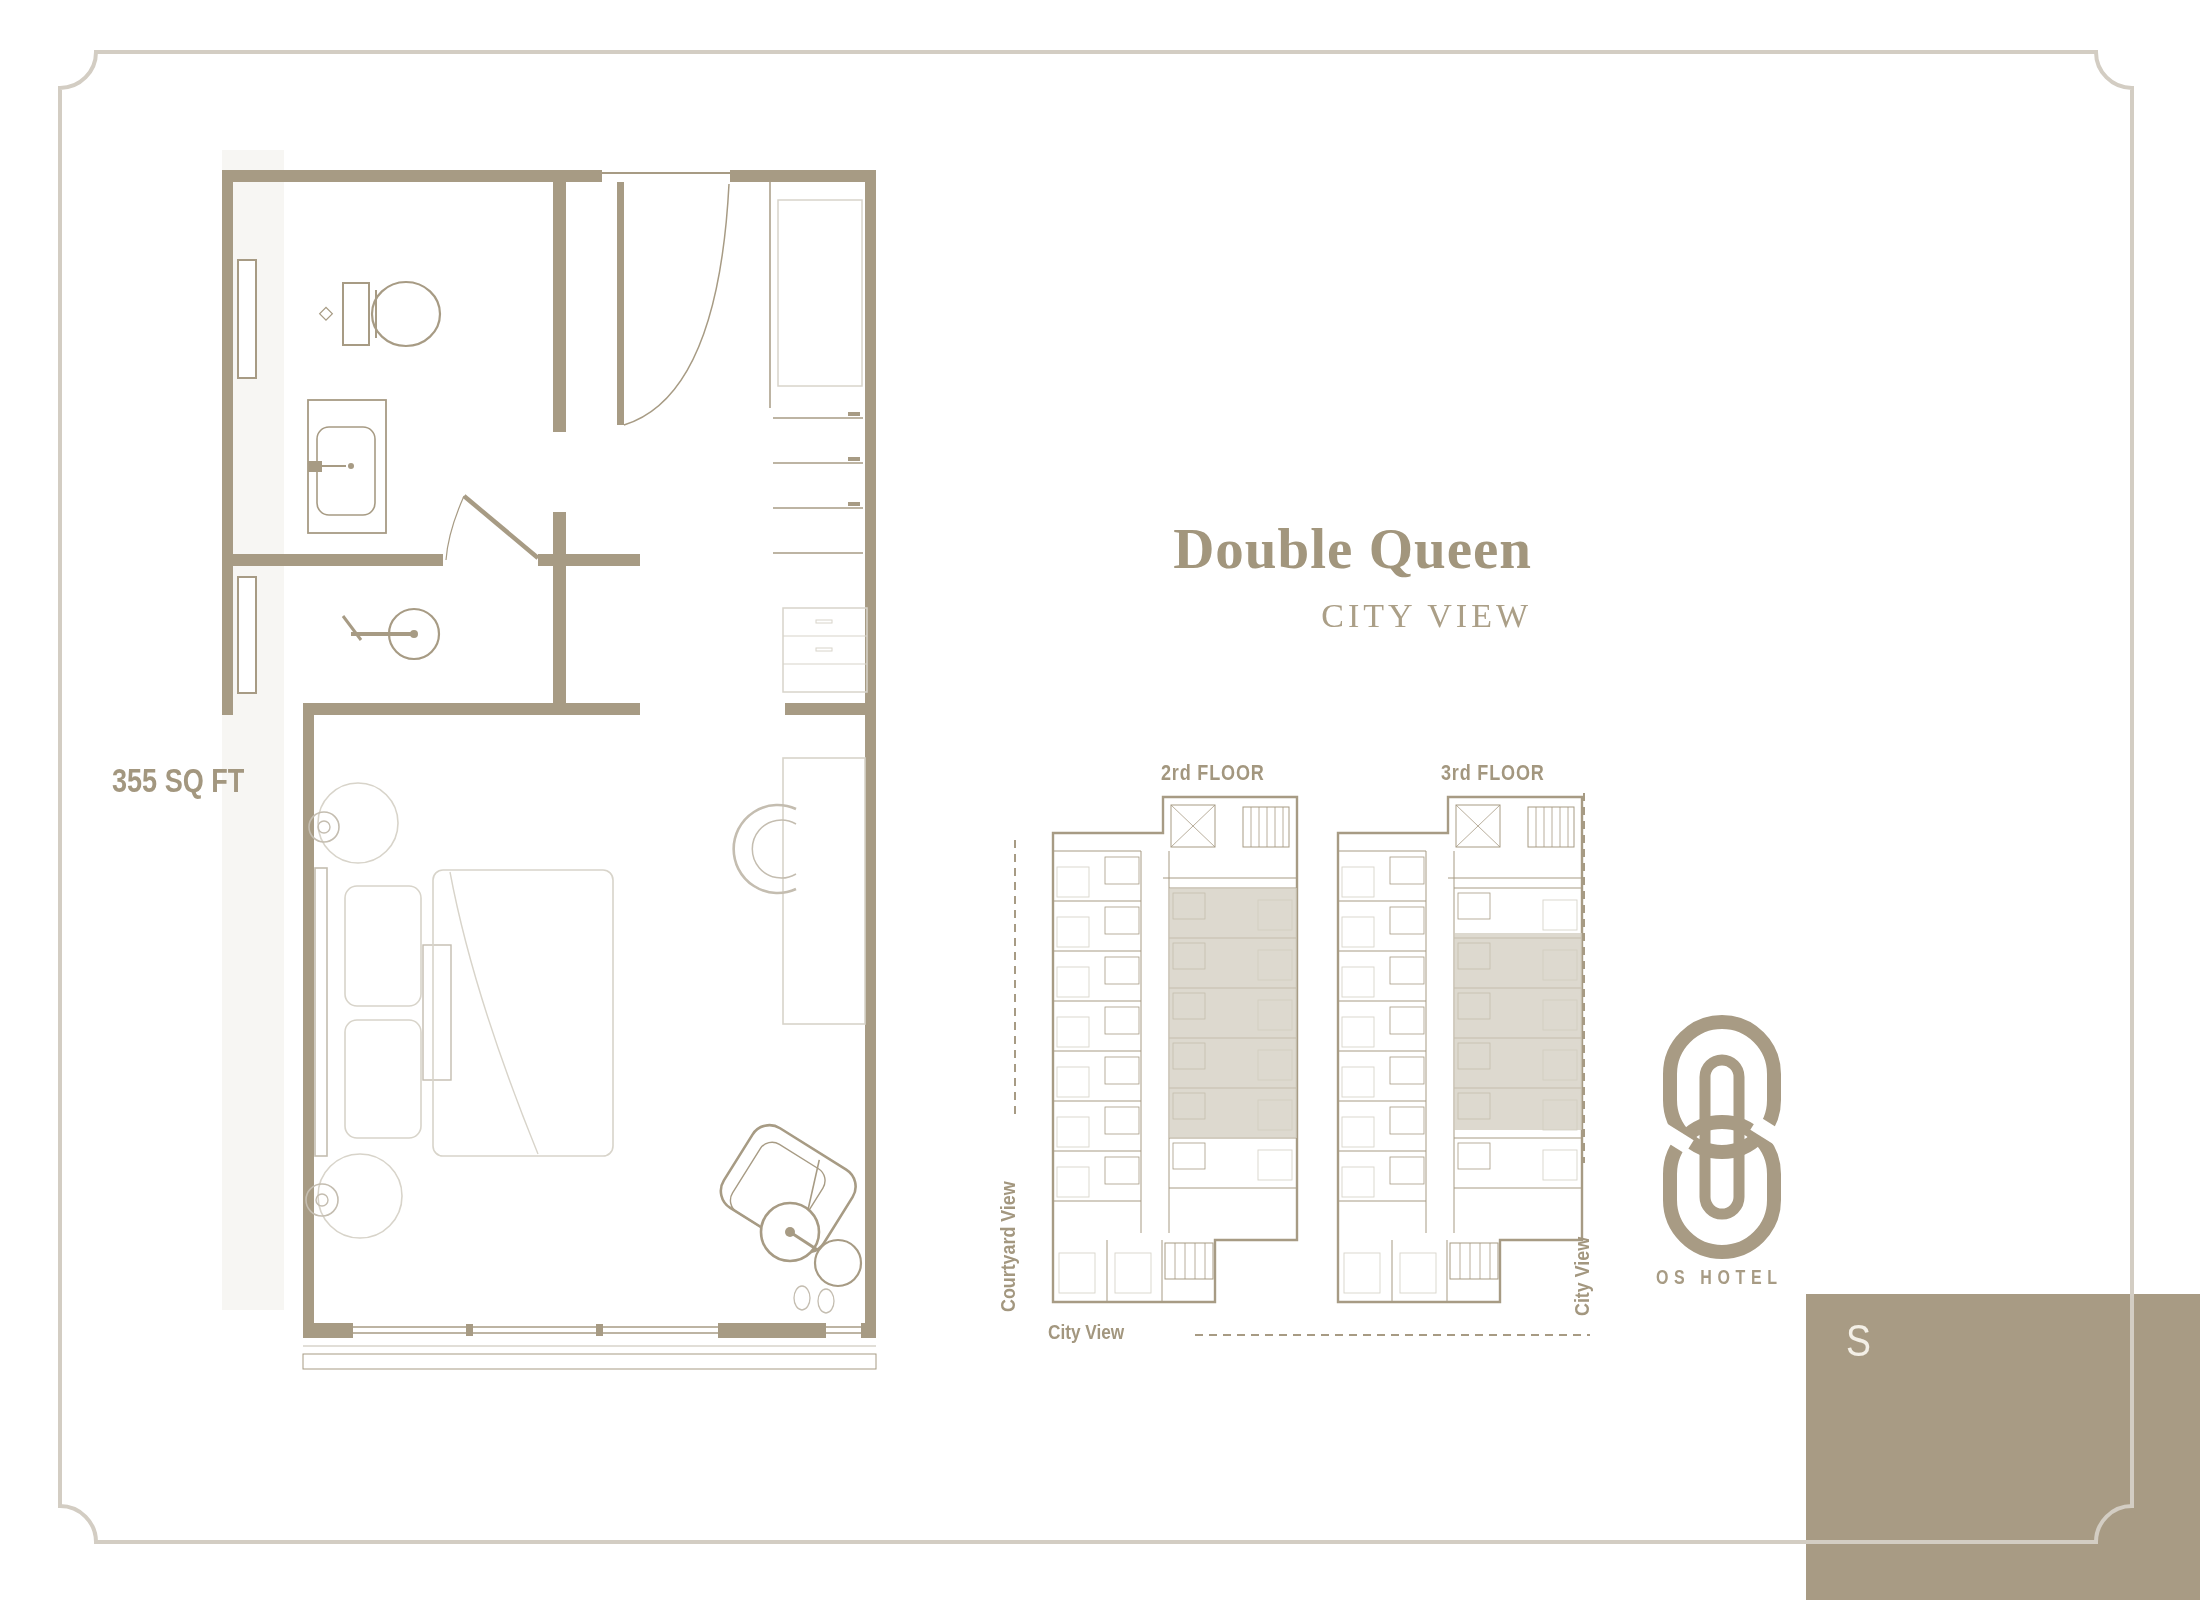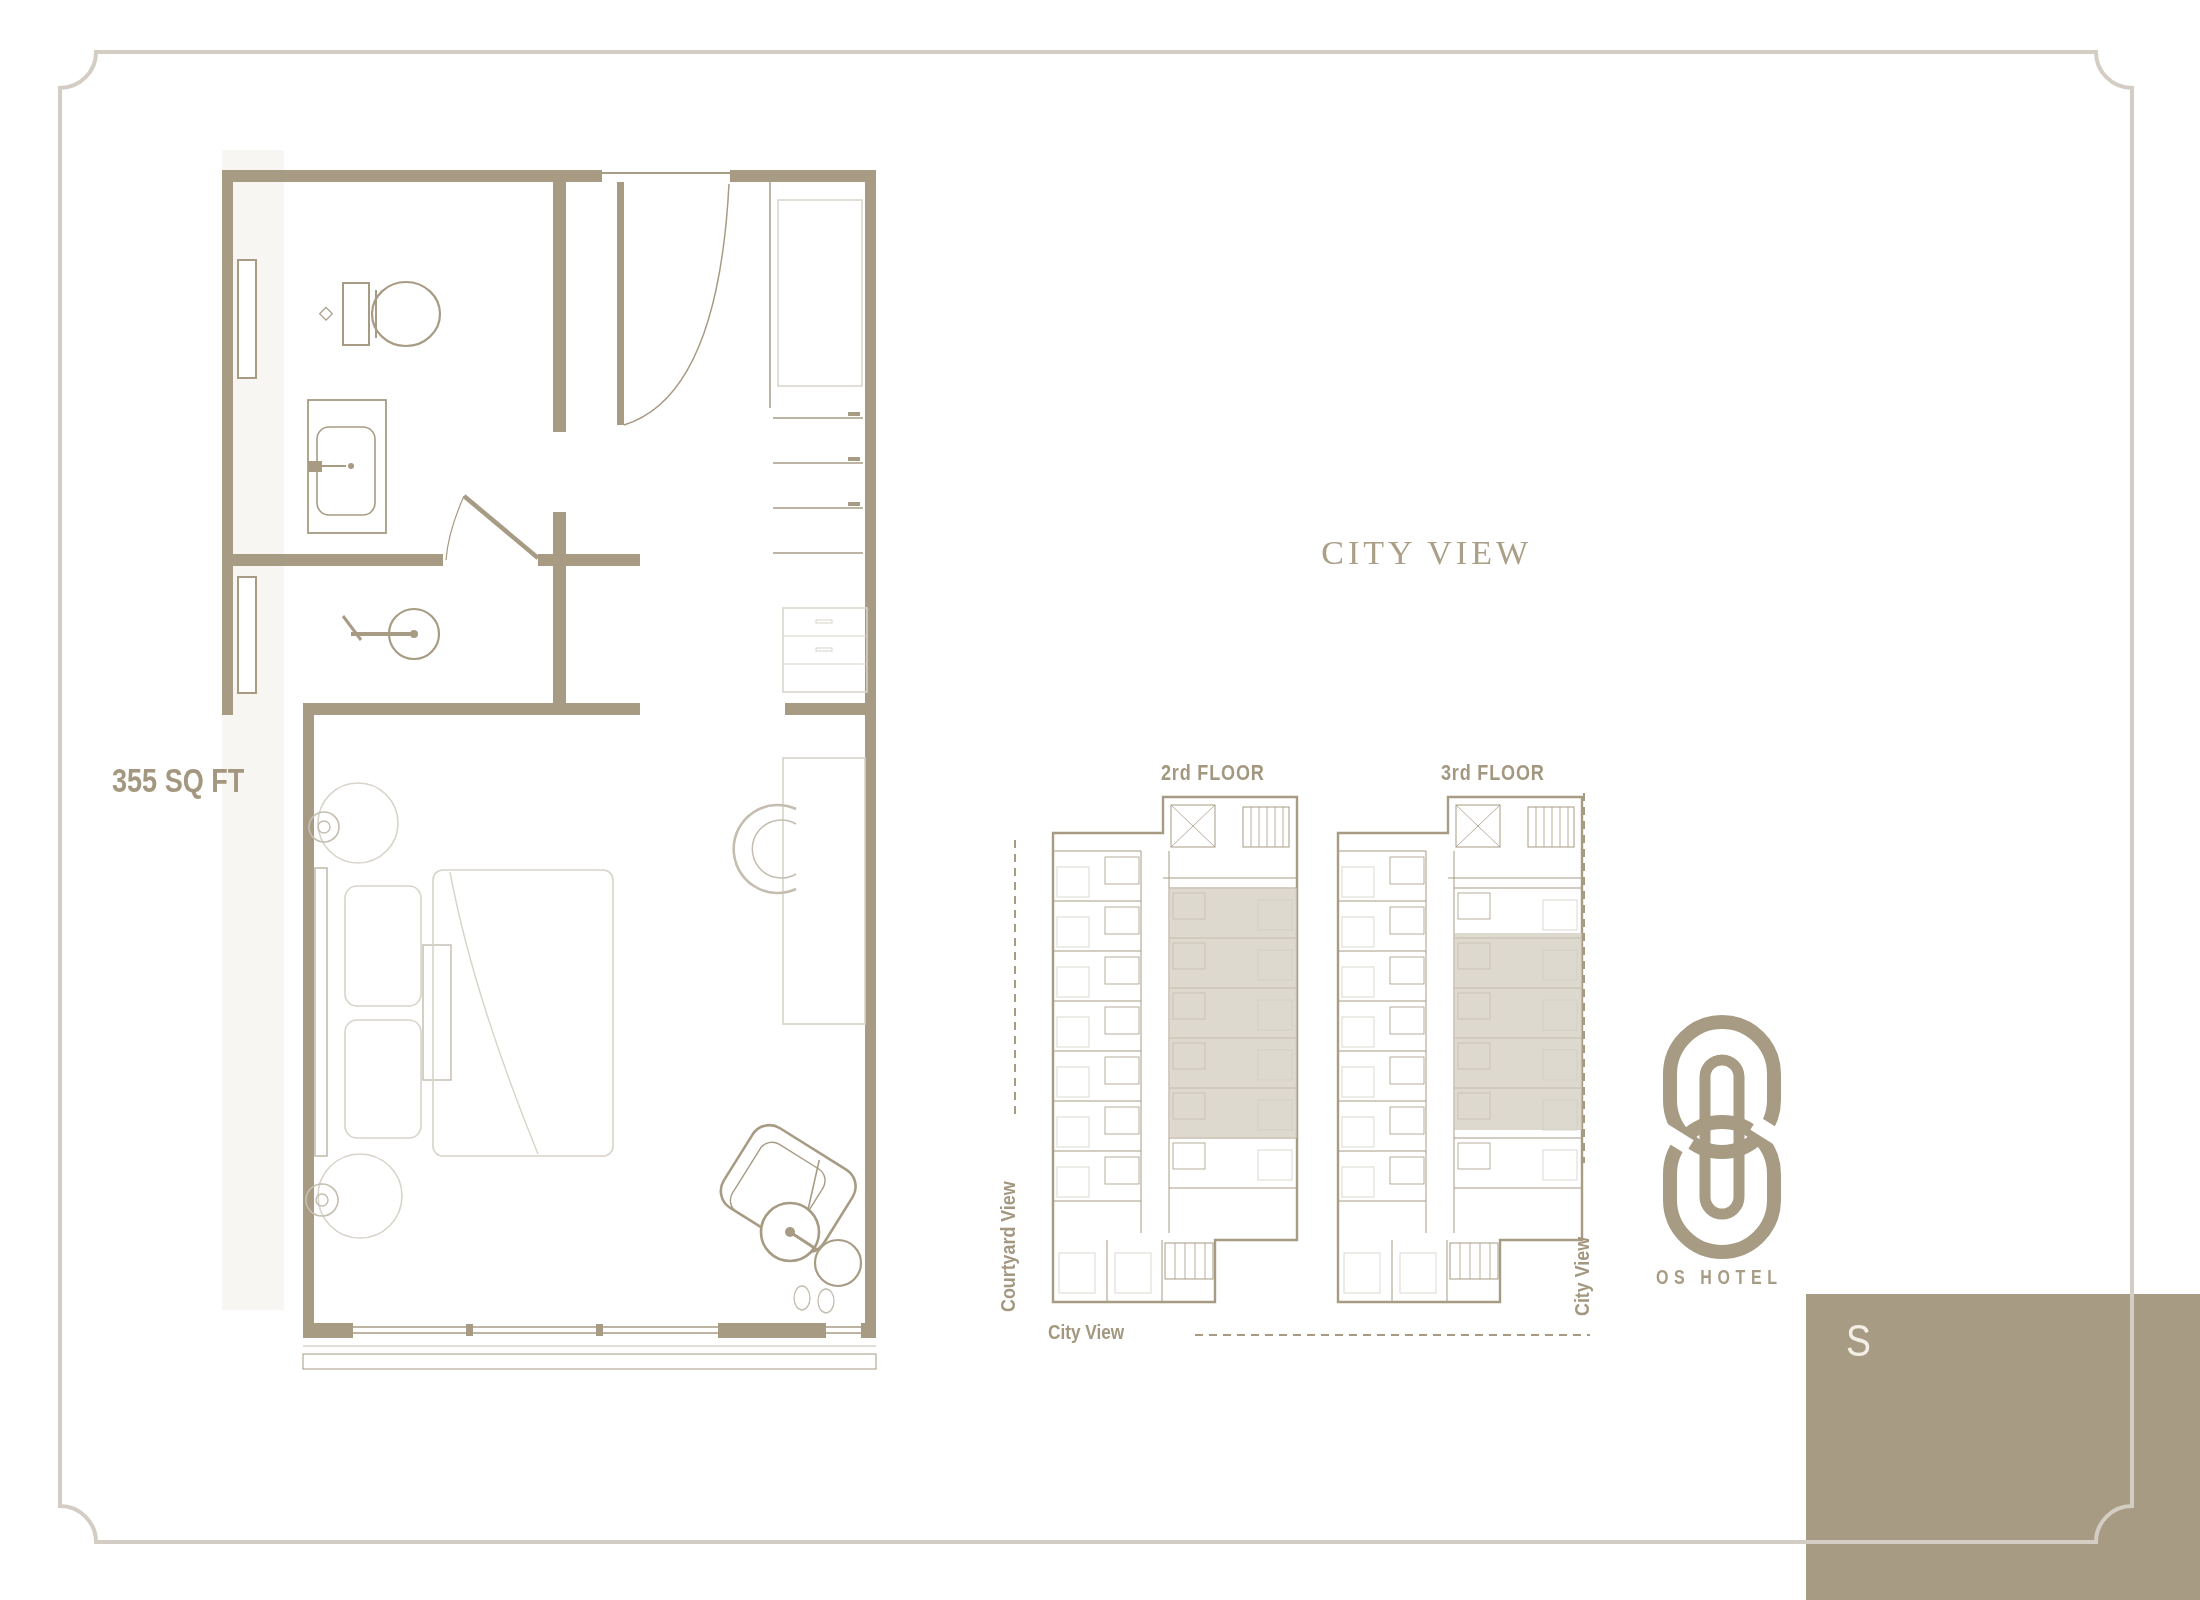--- a/index.html
+++ b/index.html
@@ -182,20 +182,21 @@
       <rect class="pw" x="248" y="1156" width="7" height="12"></rect>
       <rect class="pw" x="378" y="1156" width="7" height="12"></rect>
       <line class="s-m" stroke-width="1.2" x1="85" y1="1178" x2="658" y2="1178"></line>
       <rect class="s-a" stroke-width="1" x="85" y="1186" width="573" height="15" fill="url(#hp)"></rect>
     </g>
   </svg>
 
   <div class="abs lbl condL area-label">355 SQ FT</div>
 
   <div class="abs title-block">
+    <h1 class="title-main">Double Queen</h1>
     <h2 class="title-sub">CITY VIEW</h2>
   </div>
 
   <svg class="abs" style="left:1040px;top:790px;" width="560" height="525" viewBox="0 0 560 525">
     <defs>
       <g id="bldg">
         <path class="ow" d="M8,40 H118 V4 H252 V447 H170 V509 H8 Z"></path>
         <rect class="l1" x="126" y="12" width="44" height="42"></rect>
         <line class="l07" x1="126" y1="12" x2="170" y2="54"></line>
         <line class="l07" x1="126" y1="54" x2="170" y2="12"></line>

